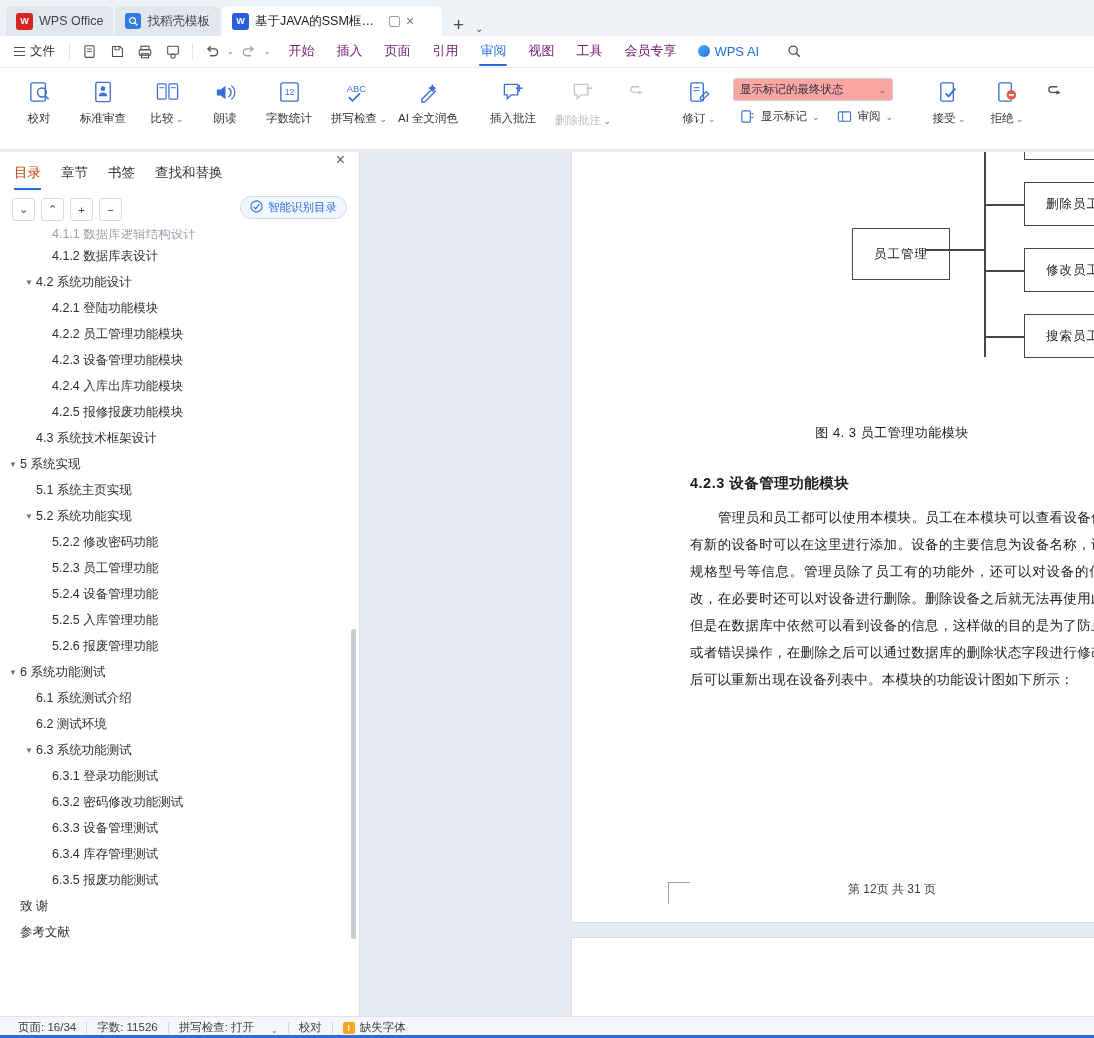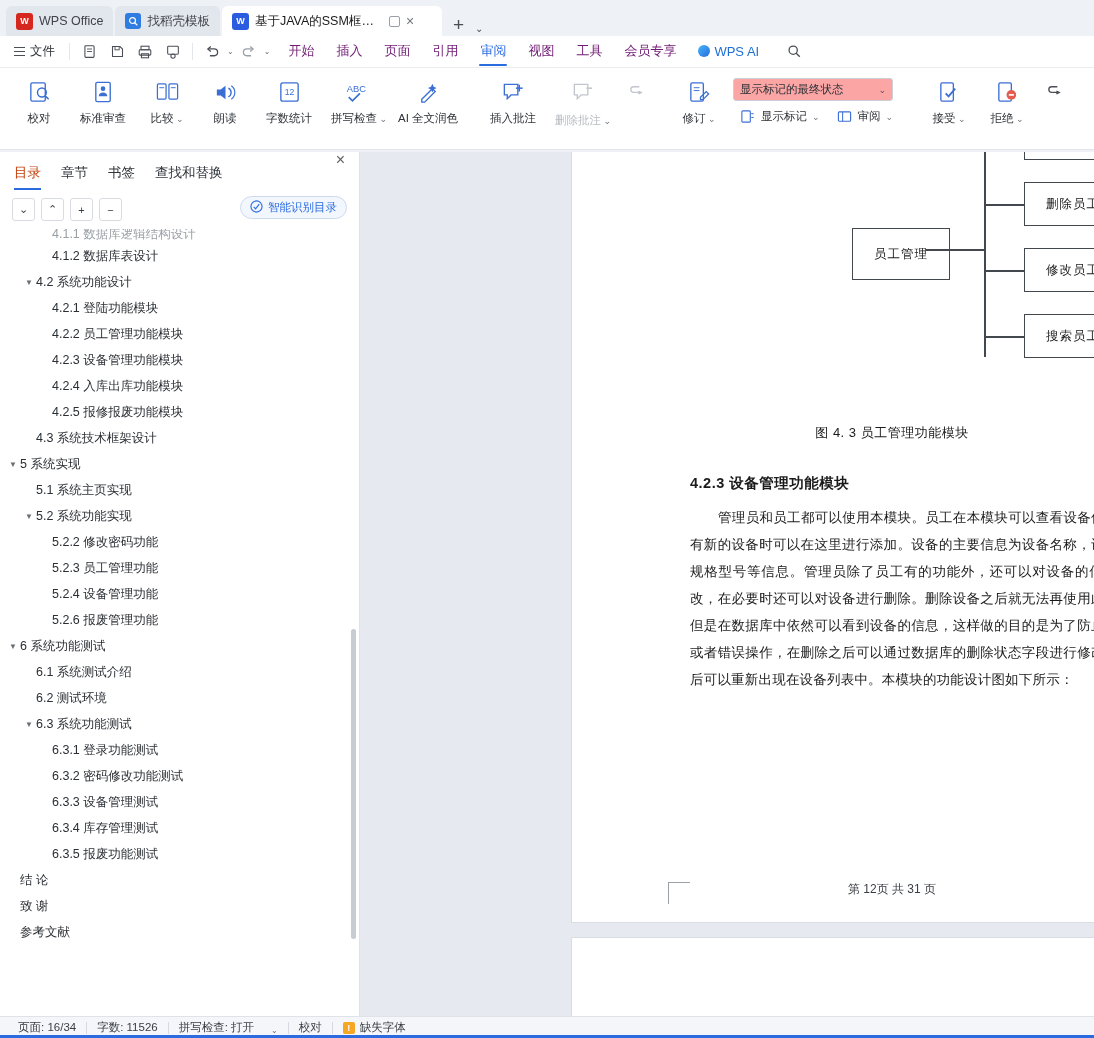--- a/index.html
+++ b/index.html
@@ -621,20 +621,24 @@
             <div class="toc-row">
               <span class="caret" style="margin-left: 38px;"></span>
               <span>5.2.3 员工管理功能</span>
             </div>
             <div class="toc-row">
               <span class="caret" style="margin-left: 38px;"></span>
               <span>5.2.4 设备管理功能</span>
             </div>
             <div class="toc-row">
               <span class="caret" style="margin-left: 38px;"></span>
+              <span>5.2.5 入库管理功能</span>
+            </div>
+            <div class="toc-row">
+              <span class="caret" style="margin-left: 38px;"></span>
               <span>5.2.6 报废管理功能</span>
             </div>
             <div class="toc-row">
               <span class="caret" style="margin-left: 6px;">▼</span>
               <span>6 系统功能测试</span>
             </div>
             <div class="toc-row">
               <span class="caret" style="margin-left: 22px;"></span>
               <span>6.1 系统测试介绍</span>
             </div>
@@ -658,24 +662,20 @@
               <span class="caret" style="margin-left: 38px;"></span>
               <span>6.3.3 设备管理测试</span>
             </div>
             <div class="toc-row">
               <span class="caret" style="margin-left: 38px;"></span>
               <span>6.3.4 库存管理测试</span>
             </div>
             <div class="toc-row">
               <span class="caret" style="margin-left: 38px;"></span>
               <span>6.3.5 报废功能测试</span>
-            </div>
-            <div class="toc-row">
-              <span class="caret" style="margin-left: 6px;"></span>
-              <span>结 论</span>
             </div>
             <div class="toc-row">
               <span class="caret" style="margin-left: 6px;"></span>
               <span>致 谢</span>
             </div>
             <div class="toc-row">
               <span class="caret" style="margin-left: 6px;"></span>
               <span>参考文献</span>
             </div>
           </div>

